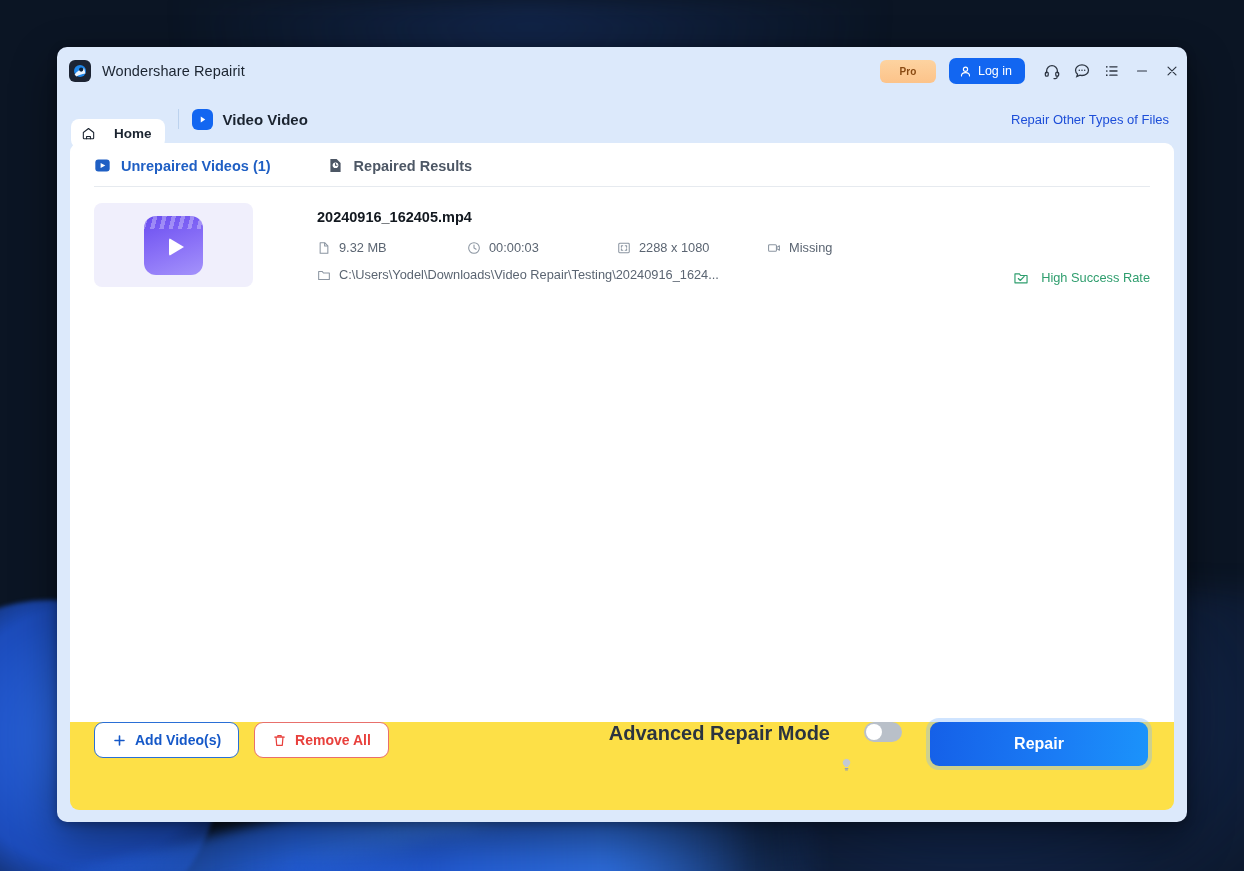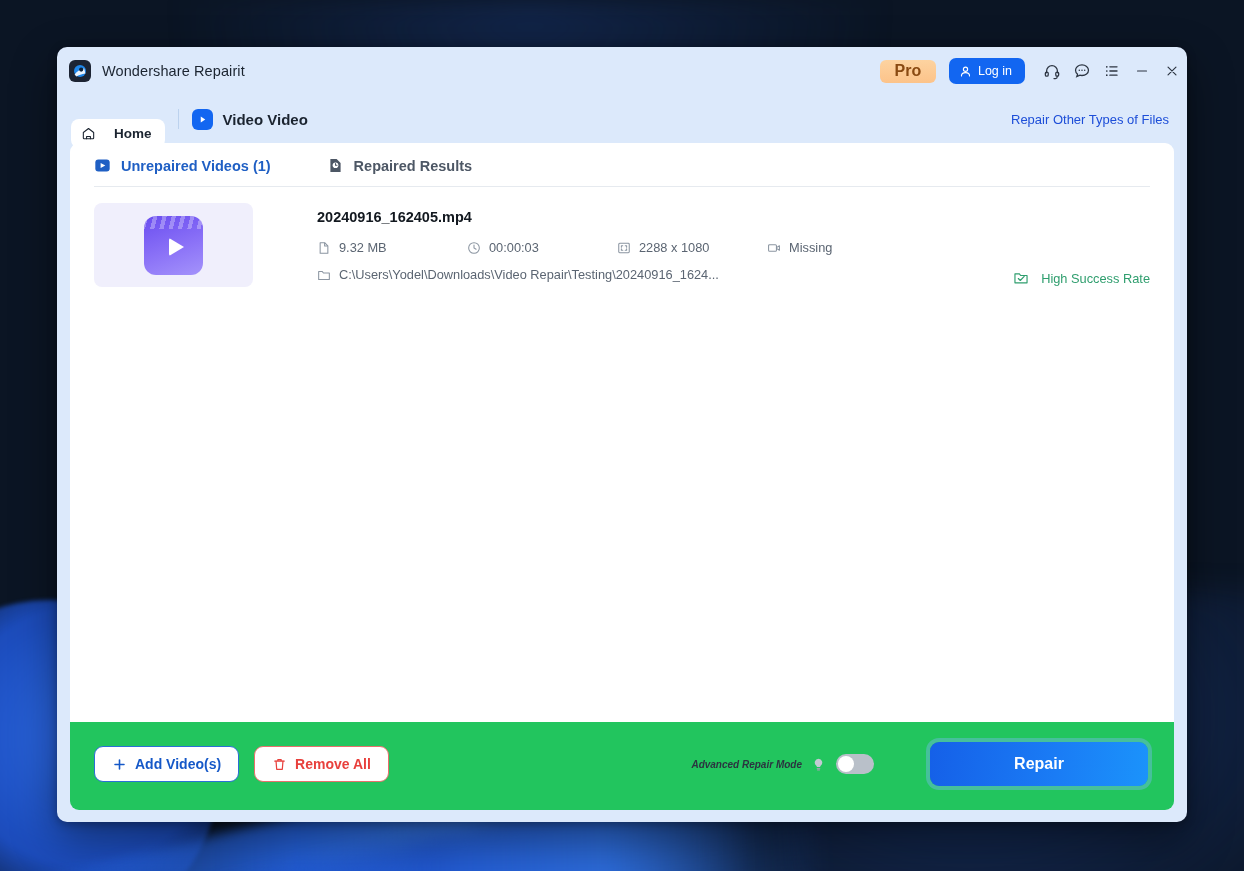--- a/index.html
+++ b/index.html
@@ -94,21 +94,21 @@
     color: #1b2430;
     letter-spacing: .1px;
   }
   #title-spacer { flex: 1 1 auto; }
 
   .pro-badge {
     width: 56px; height: 23px;
     border-radius: 6px;
     background: linear-gradient(180deg,#fdd3a0 0%, #fcc38a 100%);
     color: #8a4a12;
-    font-size: 16px;
+    font-size: 10px;
     font-weight: bold;
     display: flex; align-items: center; justify-content: center;
     margin-right: 13px;
   }
   .login-btn {
     height: 26px;
     padding: 0 13px 0 10px;
     border-radius: 7px;
     background: #1266f1;
     color: #fff;
@@ -267,77 +267,75 @@
   .m-res  { width: 150px; }
   .path-line {
     display: flex; align-items: center; gap: 8px;
     font-size: 12.8px;
     color: #5b6572;
     margin-top: 12px;
   }
   .rate-col {
     flex: 0 0 auto;
     align-self: flex-end;
-    display: flex; align-items: center; gap: 12px;
+    display: flex; gap: 12px;
     font-size: 12.8px;
     color: #2f9e6e;
     padding-bottom: 1px;
   }
 
   
   #footer-bar {
     height: 88px;
-    background: #22c55e;
+    background: #fde047;
     border-radius: 0 0 9px 9px;
     margin: 0 13px 12px 13px;
     display: flex;
-    align-items: center;
     padding: 0 26px 4px 24px;
     flex: 0 0 auto;
   }
   .ghost-btn {
     height: 36px;
     border-radius: 9px;
     display: flex; align-items: center; gap: 8px;
     padding: 0 17px;
     font-size: 14px;
     font-weight: bold;
     background: #fff;
     cursor: pointer;
     font-family: inherit;
   }
   #add-videos-btn { border: 1.3px solid #2a6fd6; color: #1558c8; }
   #remove-all-btn { border: 1.3px solid #e8706c; color: #e8403c; margin-left: 15px; }
 
   #footer-spacer { flex: 1 1 auto; }
 
   #adv-label {
-    font-size: 10px;
+    font-size: 20px;
     font-weight: bold;
     color: #2b3440;
-    font-style: italic;
   }
   #toggle-track {
     width: 38px; height: 20px;
     border-radius: 10px;
     background: #b9c0c9;
     position: relative;
     cursor: pointer;
     margin-left: 10px;
   }
   #toggle-knob {
     position: absolute;
     left: 2px; top: 2px;
     width: 16px; height: 16px;
     border-radius: 50%;
     background: #fff;
   }
   #repair-btn {
     width: 218px; height: 44px;
-    margin-left: 56px;
+    margin-left: 28px;
     border-radius: 9px;
     background: linear-gradient(95deg, #1560e8 0%, #1a7cf5 58%, #1b93fb 100%);
     color: #fff;
     font-size: 16px;
     font-weight: bold;
     display: flex; align-items: center; justify-content: center;
     cursor: pointer;
     border: none;
     font-family: inherit;
     box-shadow: 0 0 0 4px rgba(130,185,255,.38);

